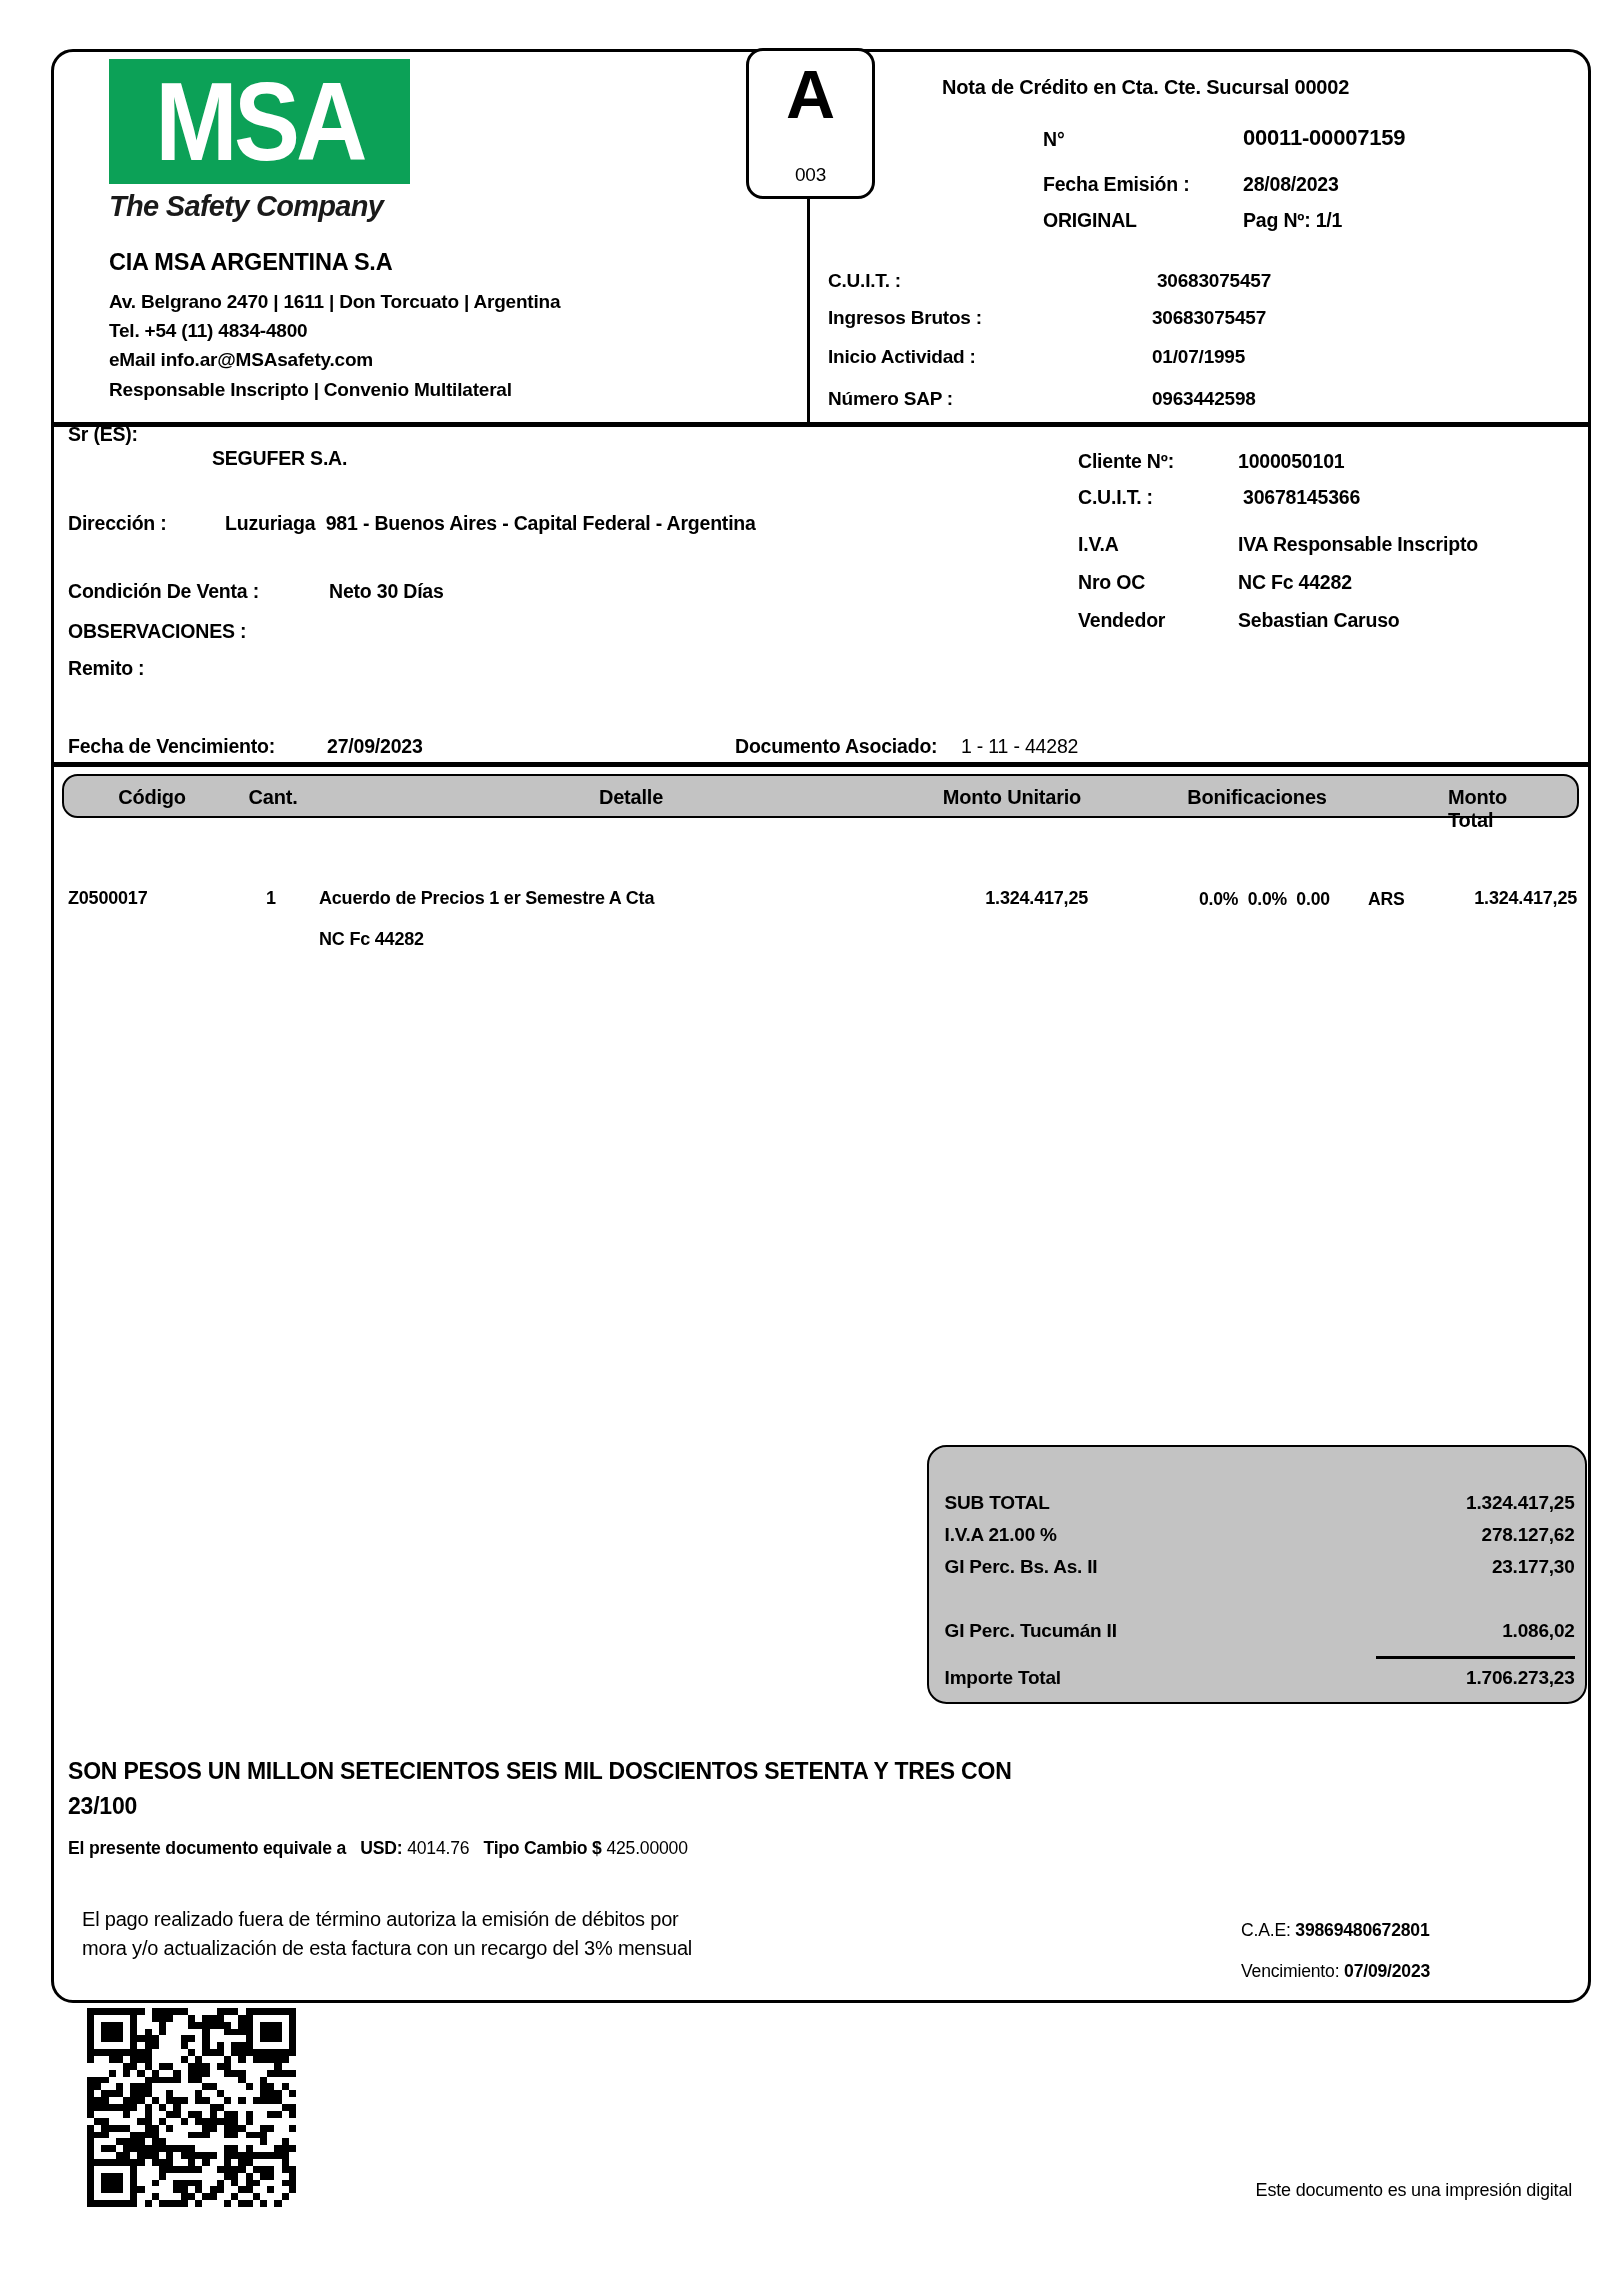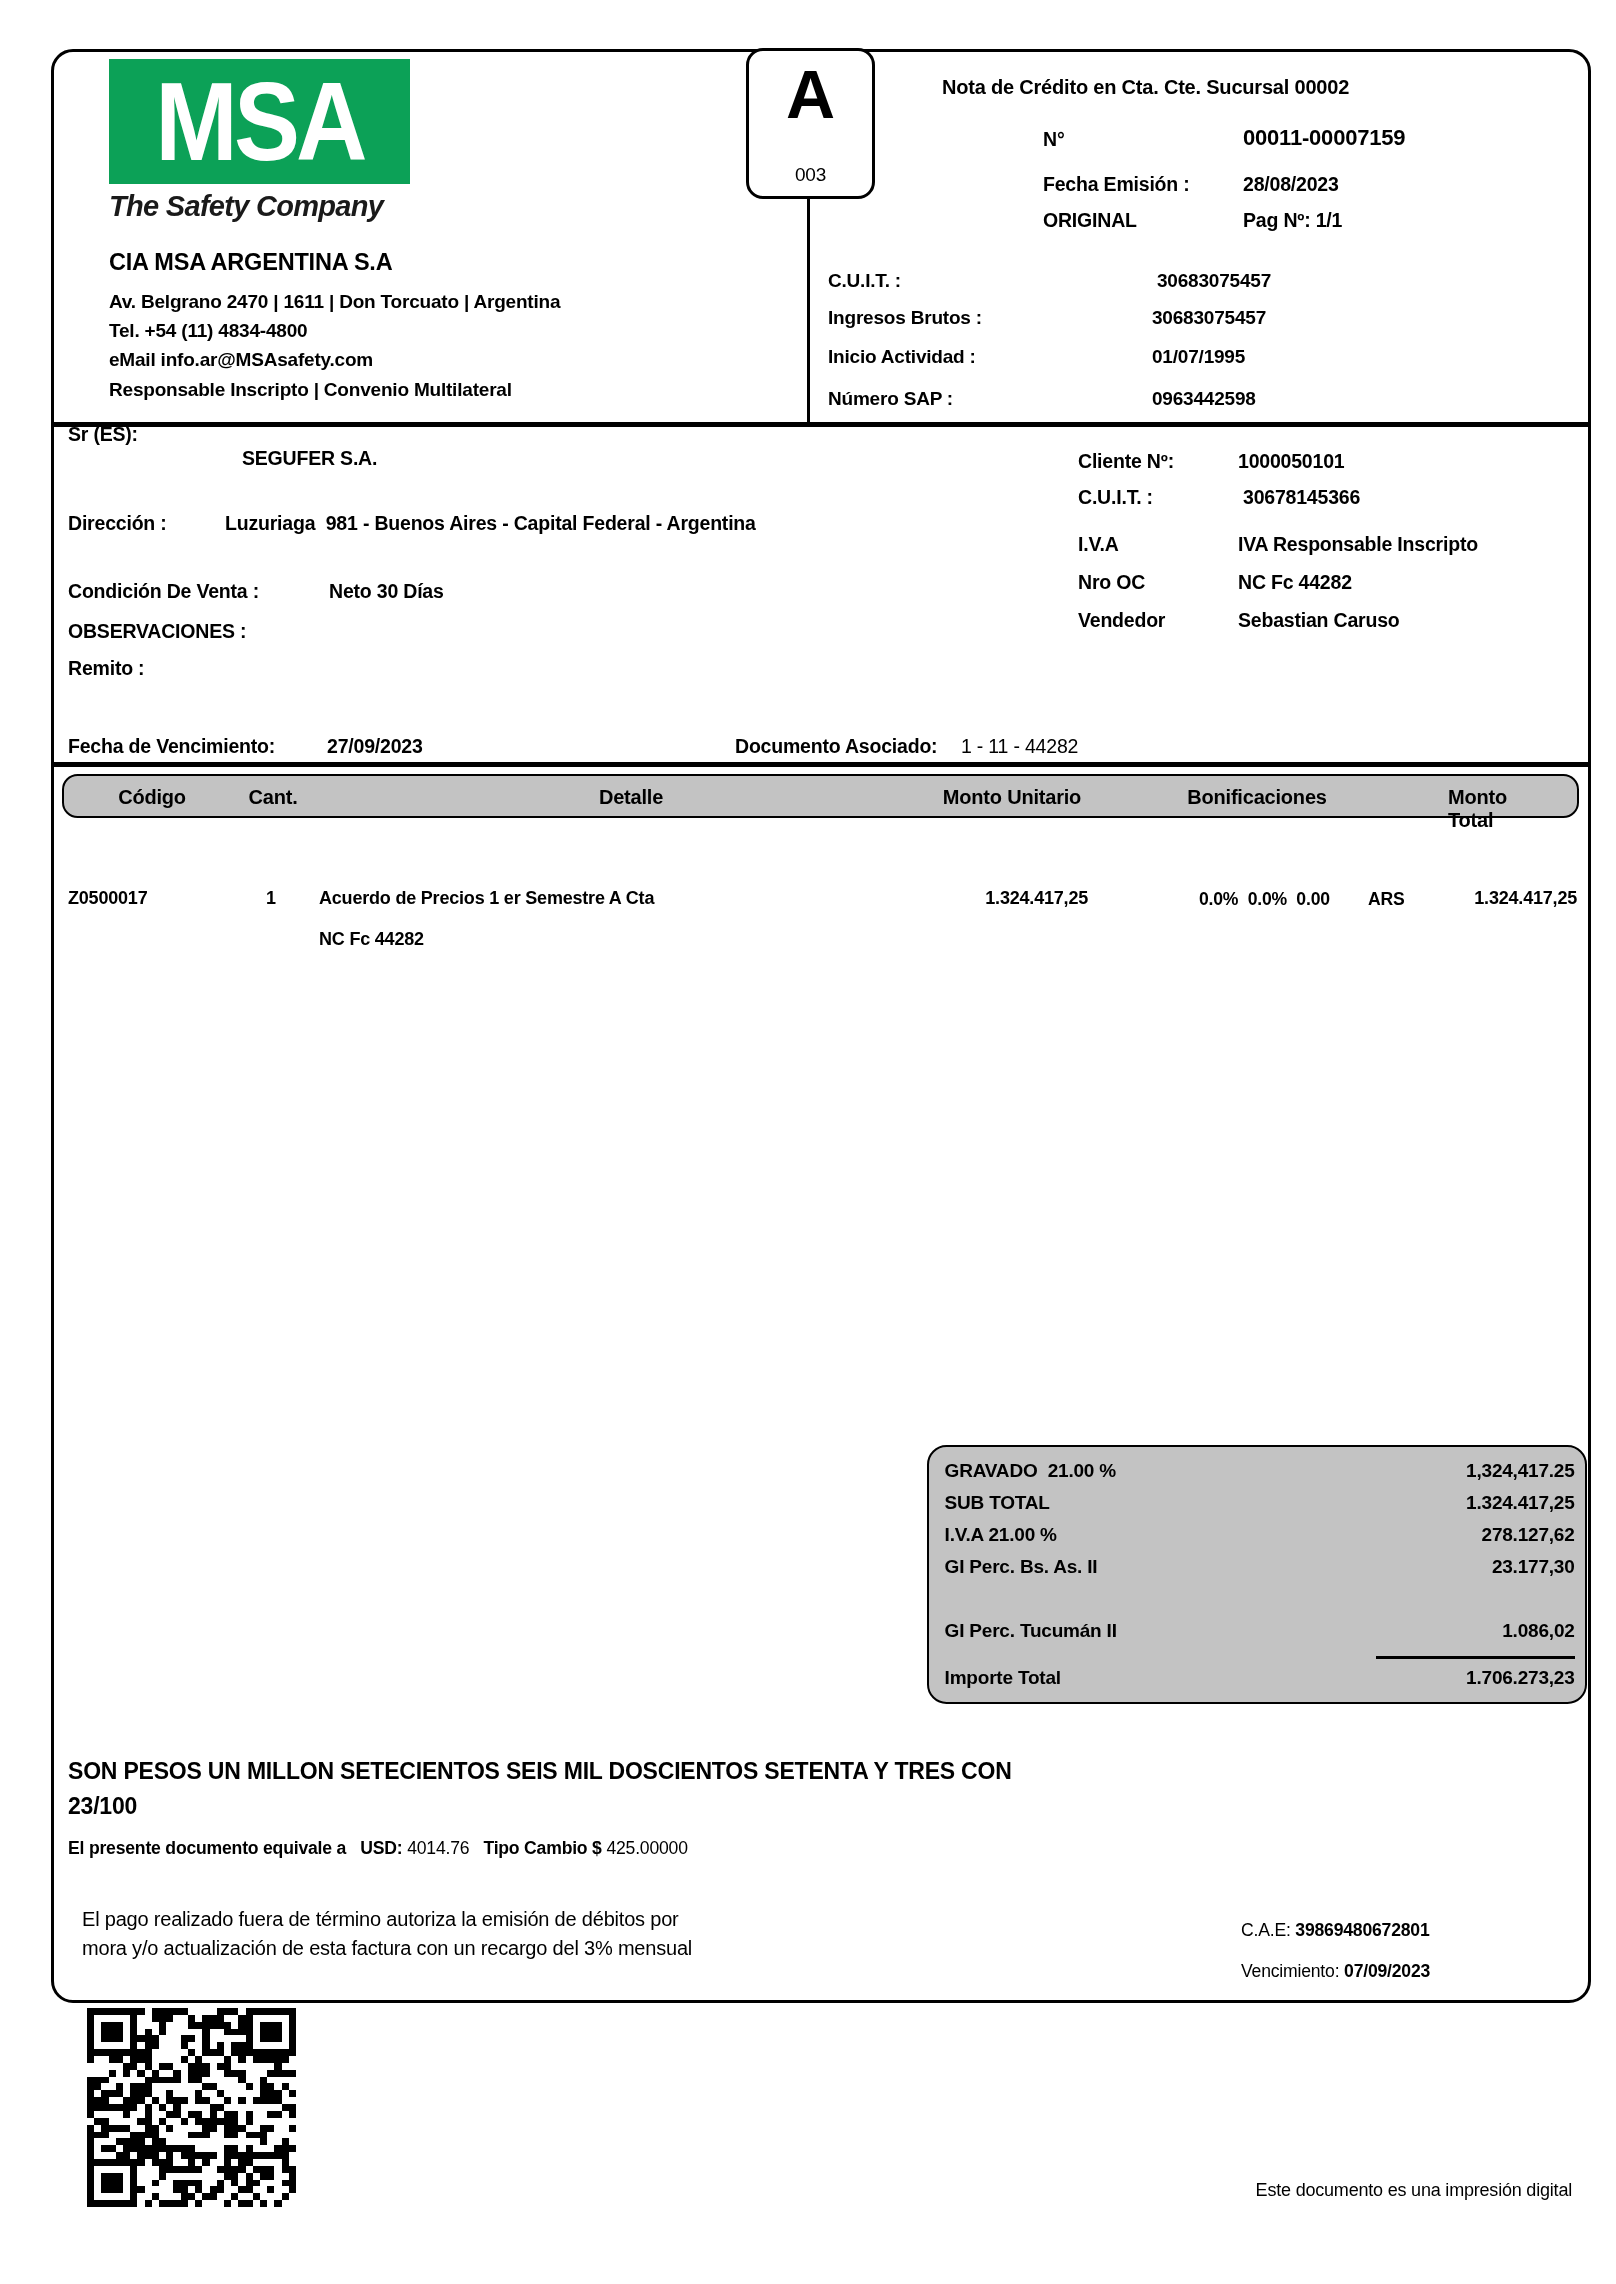--- a/index.html
+++ b/index.html
@@ -80,21 +80,21 @@
   <div class="abs b t29" style="left:828px;top:270px">C.U.I.T. :</div>
   <div class="abs b t29" style="left:1157px;top:270px">30683075457</div>
   <div class="abs b t29" style="left:828px;top:307px">Ingresos Brutos :</div>
   <div class="abs b t29" style="left:1152px;top:307px">30683075457</div>
   <div class="abs b t29" style="left:828px;top:346px">Inicio Actividad :</div>
   <div class="abs b t29" style="left:1152px;top:346px">01/07/1995</div>
   <div class="abs b t29" style="left:828px;top:388px">Número SAP :</div>
   <div class="abs b t29" style="left:1152px;top:388px">0963442598</div>
 
   <div class="abs b t30" style="left:68px;top:423px">Sr (ES):</div>
-  <div class="abs b t30" style="left:242px;top:447px">SEGUFER S.A.</div>
+  <div class="abs b t30" style="left:212px;top:447px">SEGUFER S.A.</div>
   <div class="abs b t30" style="left:68px;top:512px">Dirección :</div>
   <div class="abs b t30 pre" style="left:225px;top:512px">Luzuriaga  981 - Buenos Aires - Capital Federal - Argentina</div>
   <div class="abs b t30" style="left:68px;top:580px">Condición De Venta :</div>
   <div class="abs b t30" style="left:329px;top:580px">Neto 30 Días</div>
   <div class="abs b t30" style="left:68px;top:620px">OBSERVACIONES :</div>
   <div class="abs b t30" style="left:68px;top:657px">Remito :</div>
 
   <div class="abs b t30" style="left:1078px;top:450px">Cliente Nº:</div>
   <div class="abs b t30" style="left:1238px;top:450px">1000050101</div>
   <div class="abs b t30" style="left:1078px;top:486px">C.U.I.T. :</div>
@@ -125,24 +125,20 @@
     <div class="abs b t28" style="left:266px;top:888px">1</div>
     <div class="abs b t28" style="left:319px;top:888px">Acuerdo de Precios 1 er Semestre A Cta</div>
     <div class="abs b t28" style="left:319px;top:929px">NC Fc 44282</div>
     <div class="abs b t28 ritem" style="left:912px;top:888px;width:176px">1.324.417,25</div>
     <div class="abs b t27 pre" style="left:1199px;top:889px">0.0%  0.0%  0.00</div>
     <div class="abs b t27" style="left:1368px;top:889px">ARS</div>
     <div class="abs b t28 ritem" style="left:1401px;top:888px;width:176px">1.324.417,25</div>
   </div>
 
   <div class="totals">
-    <div class="trow" style="top:13px">
-      <span class="tl">GRAVADO  21.00 %</span>
-      <span class="tv">1,324,417.25</span>
-    </div>
     <div class="trow" style="top:45px">
       <span class="tl">SUB TOTAL</span>
       <span class="tv">1.324.417,25</span>
     </div>
     <div class="trow" style="top:77px">
       <span class="tl">I.V.A 21.00 %</span>
       <span class="tv">278.127,62</span>
     </div>
     <div class="trow" style="top:109px">
       <span class="tl">GI Perc. Bs. As. II</span>

